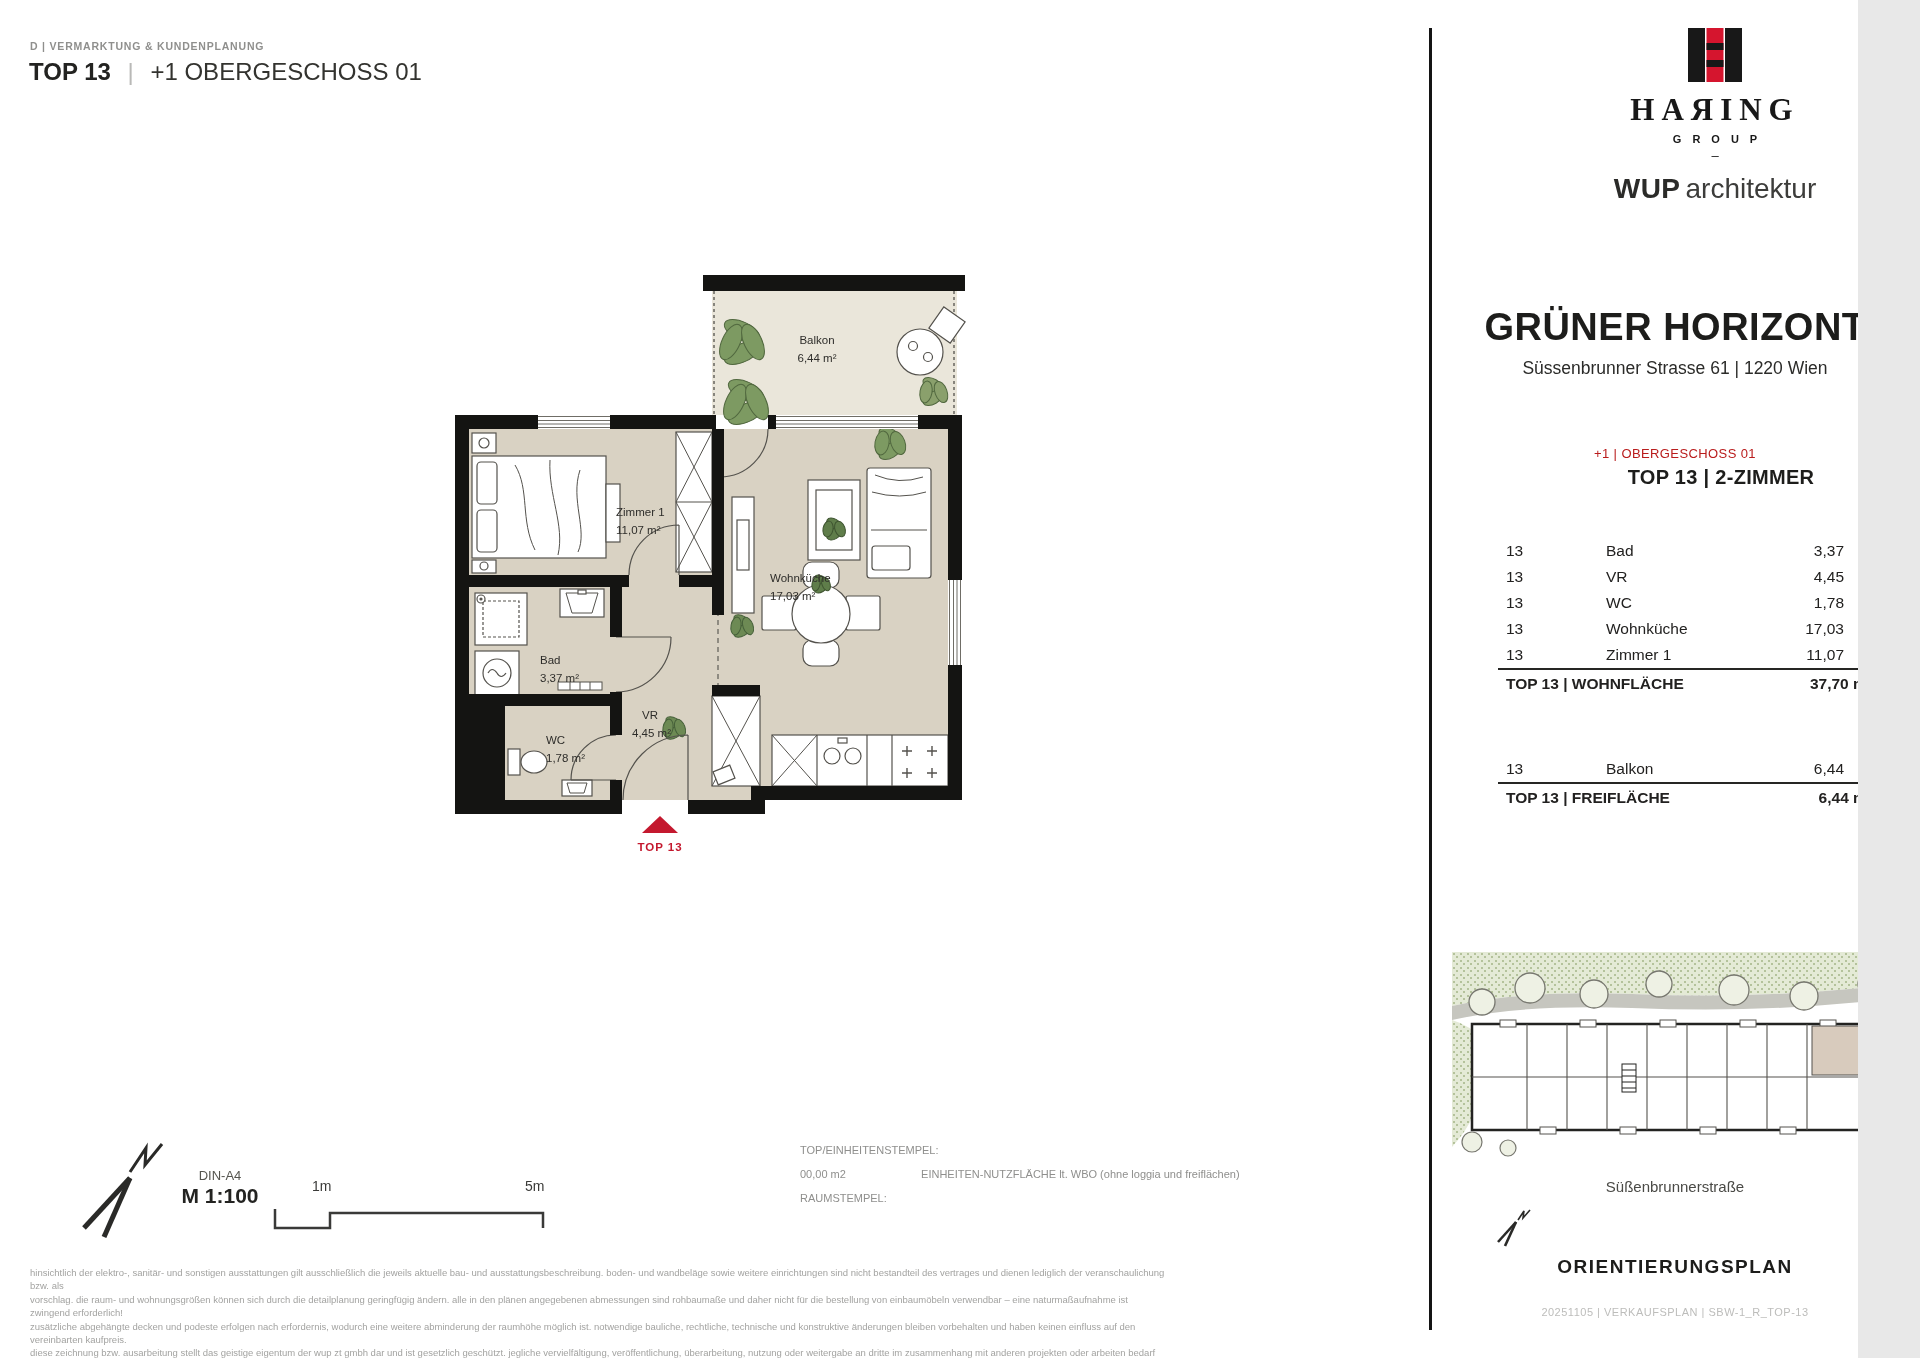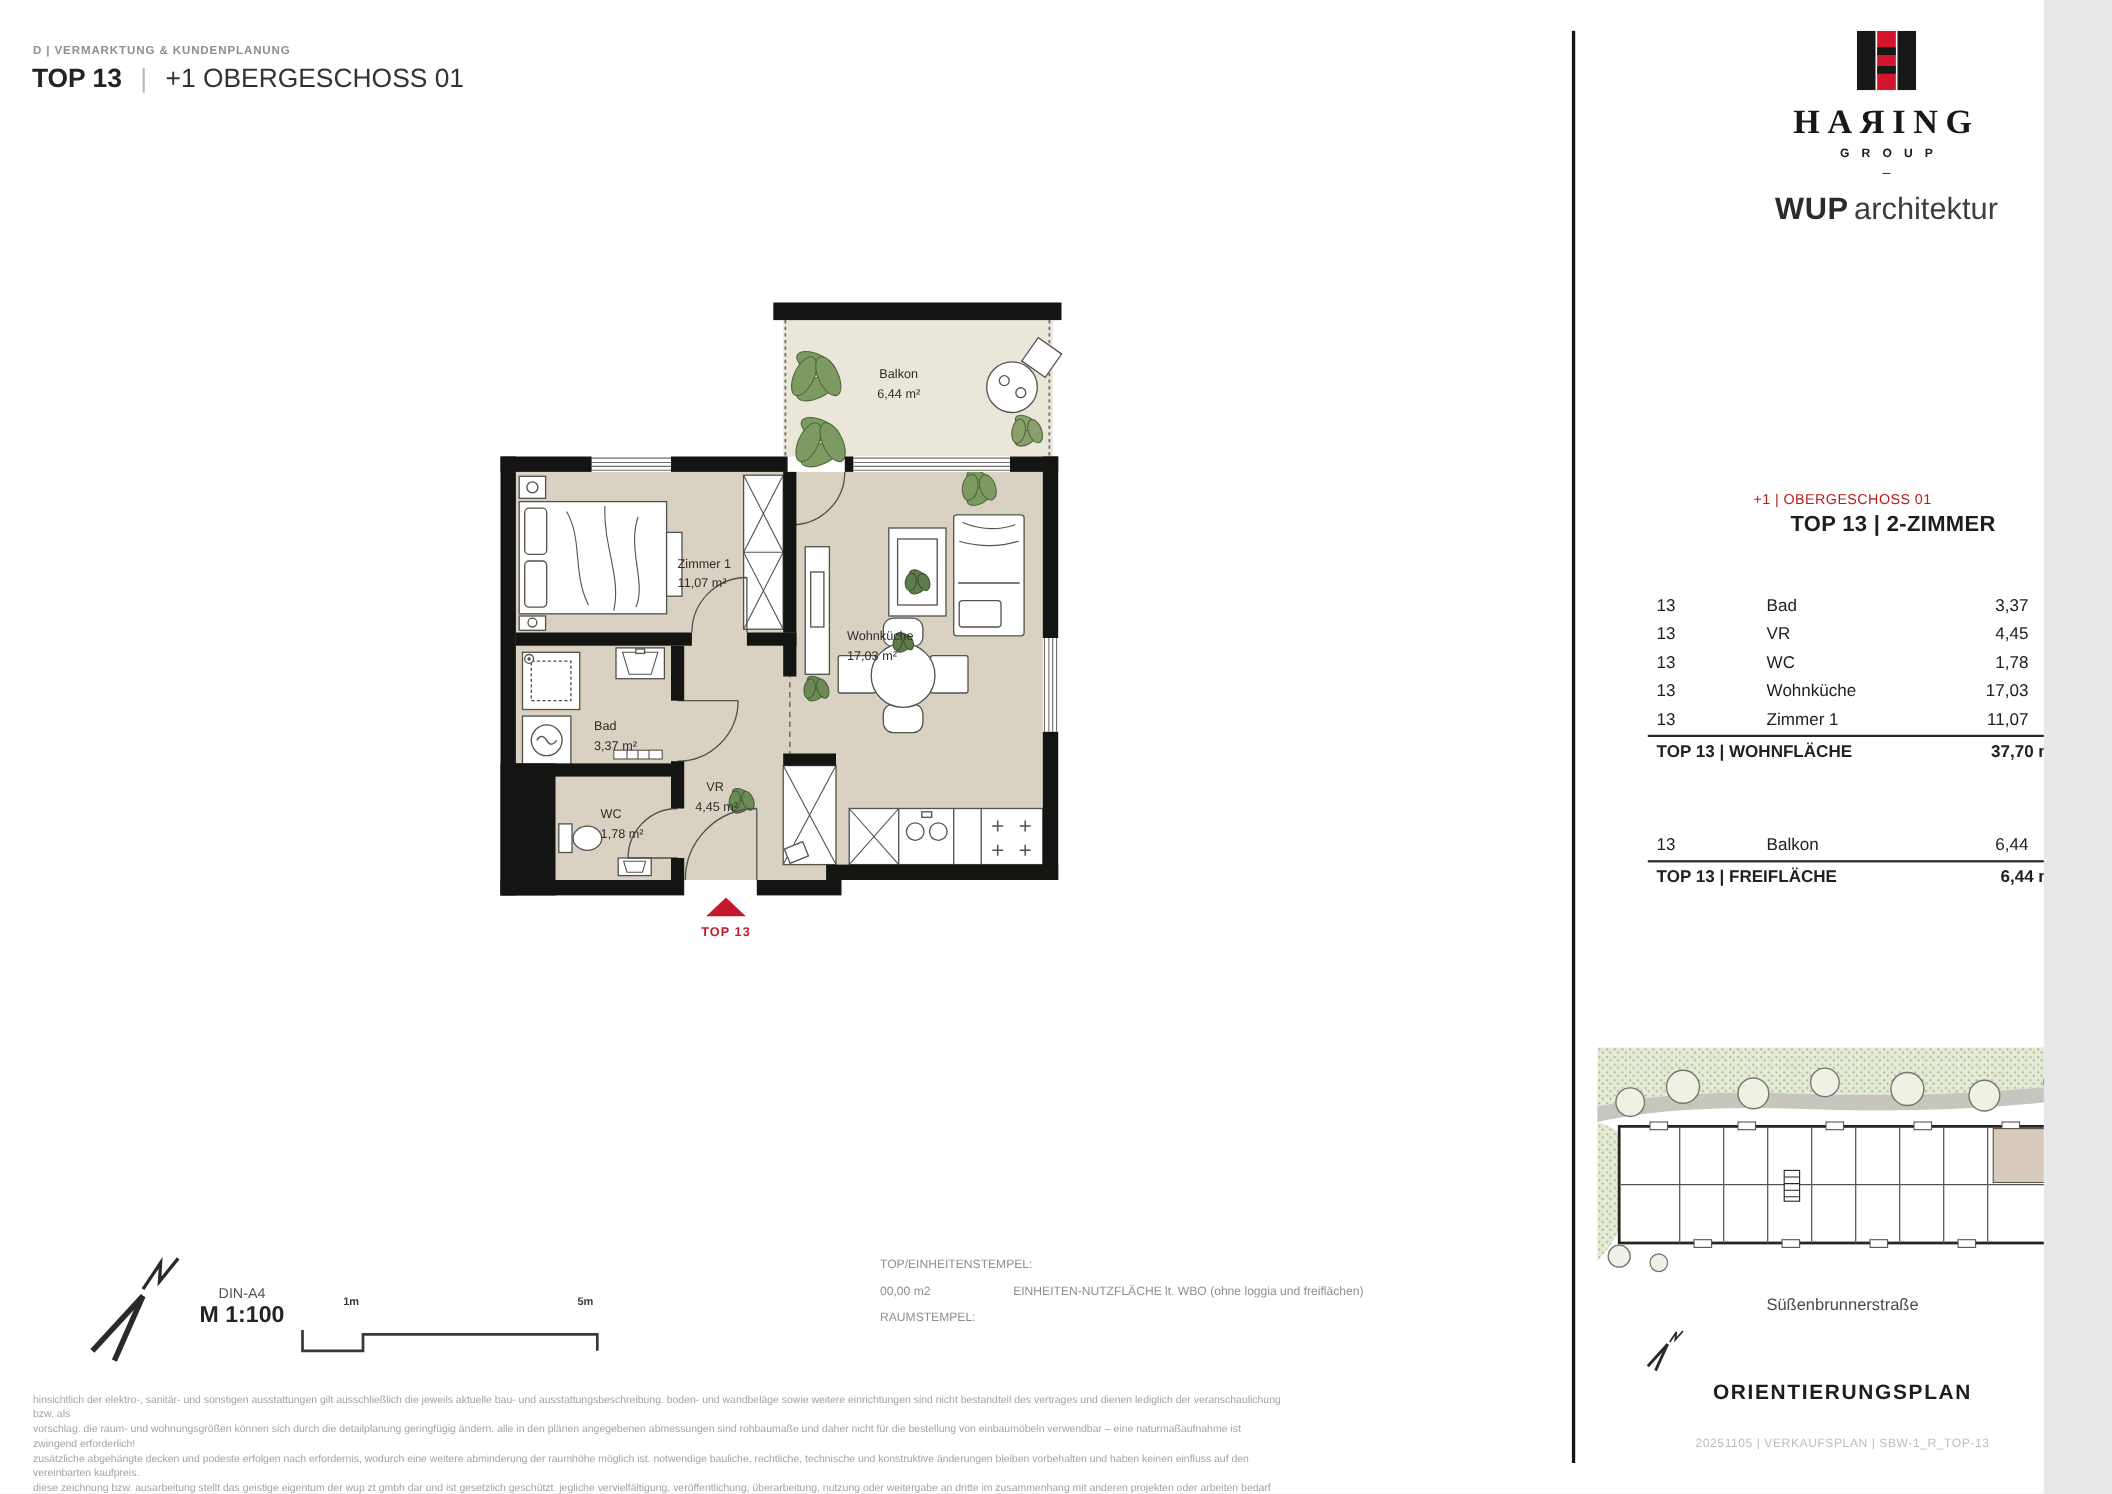--- a/index.html
+++ b/index.html
@@ -45,21 +45,21 @@
 
   
   .street{top:1178px;font-size:15px;color:#4a4a46;}
   .orient{top:1256px;font-size:19px;font-weight:bold;letter-spacing:1.5px;color:#1d1d1b;}
   .plannum{top:1306px;font-size:11px;color:#bdbdbb;letter-spacing:.5px;}
 
   
   .scale-lbl{left:170px;top:1168px;width:100px;text-align:center;}
   .din{font-size:13px;color:#55554f;}
   .ratio{font-size:21px;font-weight:bold;color:#232321;margin-top:1px;}
-  .tick{font-size:10px;color:#3a3a38;font-weight:bold;}
+  .tick{font-size:14px;color:#3a3a38;}
   .stamp{left:800px;top:1138px;font-size:11px;color:#8f8f8d;line-height:24px;}
   .stamp .v{display:inline-block;width:118px;}
   .disc{left:30px;top:1266px;width:1140px;font-size:9.5px;line-height:13.4px;color:#a3a3a1;}
 
   svg text{font-family:"Liberation Sans",sans-serif;}
 </style>
 </head>
 <body>
 
 <div class="page">
@@ -336,20 +336,24 @@
       <rect x="37" y="0" width="17" height="54" fill="#181818"></rect>
     </svg>
     <div class="haring">HAЯING</div>
     <div class="group">GROUP</div>
     <div class="logo-dash">–</div>
     <div class="wup-line">
       <span class="wup">WUP</span><span class="wup-suffix">architektur</span>
     </div>
   </div>
 
+  <div class="abs rp proj">
+    <div class="proj-title">GRÜNER HORIZONT</div>
+    <div class="proj-addr">Süssenbrunner Strasse 61 | 1220 Wien</div>
+  </div>
   <div class="abs rp floorlbl">+1 | OBERGESCHOSS 01</div>
   <div class="abs rp unitlbl">TOP 13 | 2-ZIMMER</div>
 
   <div class="abs table">
     <div class="trow">
       <span class="tnr">13</span>
       <span class="troom">Bad</span>
       <span class="tval">3,37</span>
     </div>
     <div class="trow">

